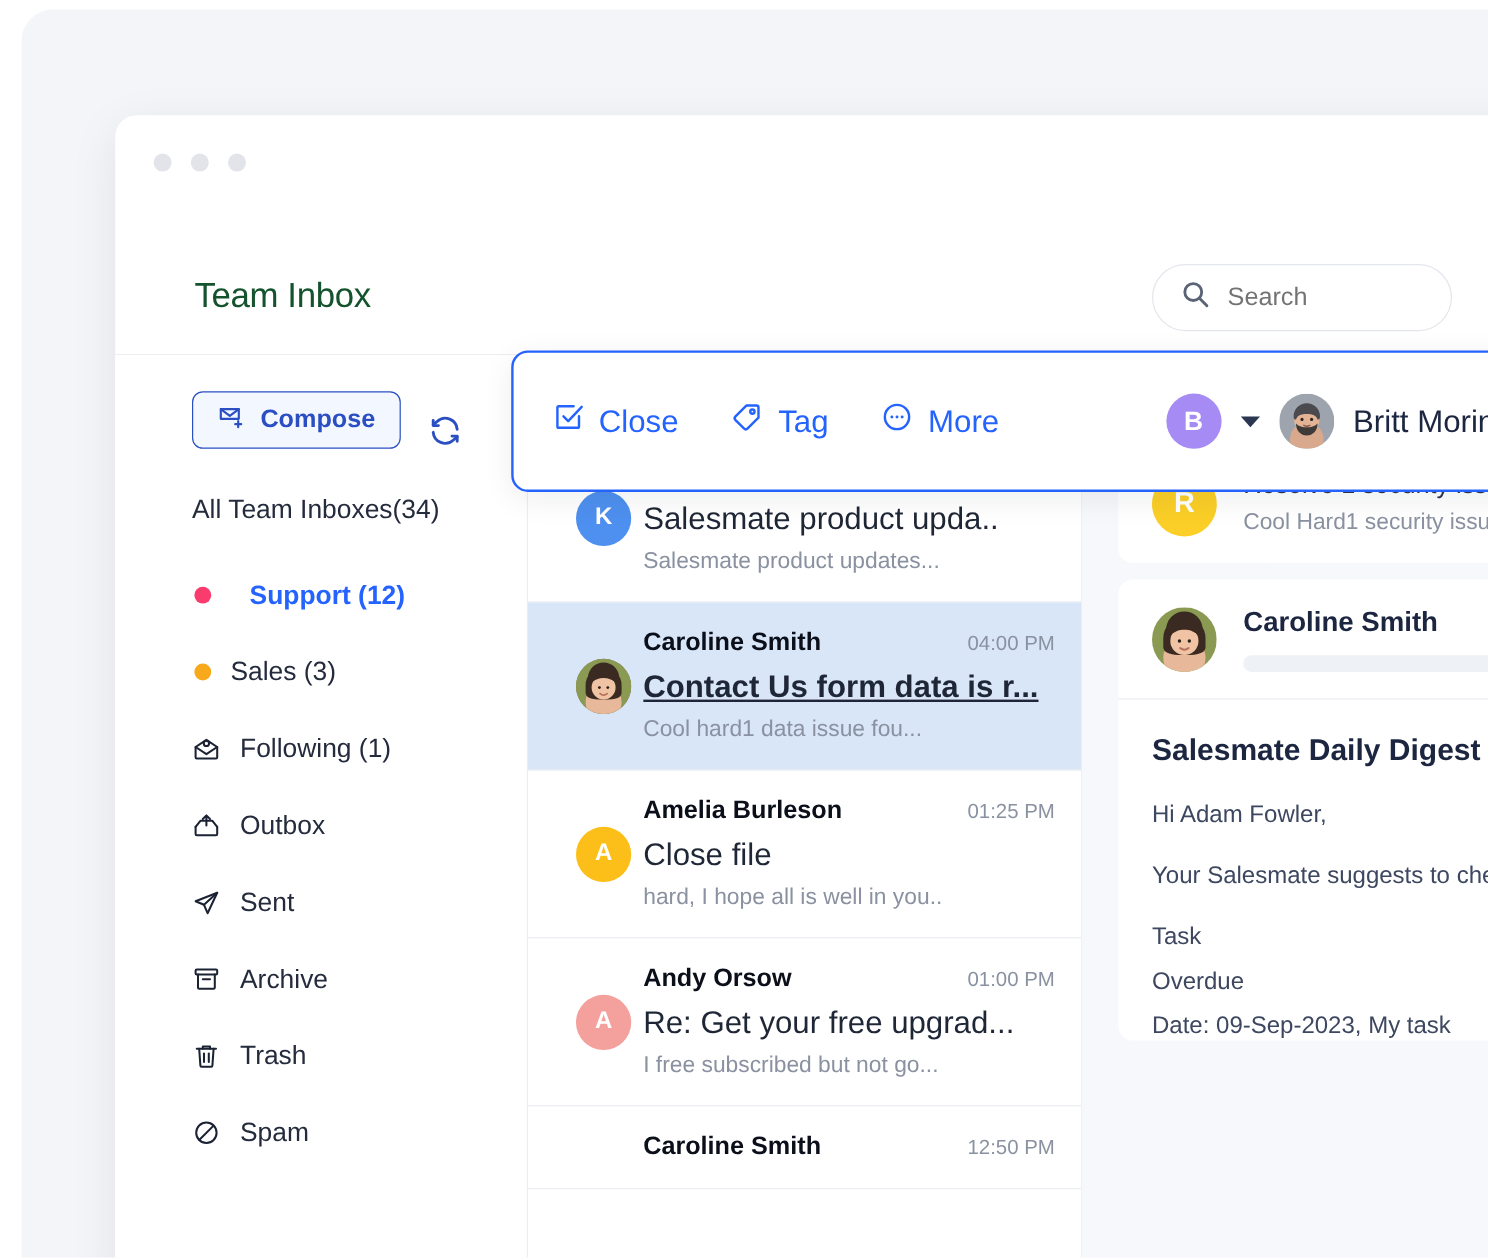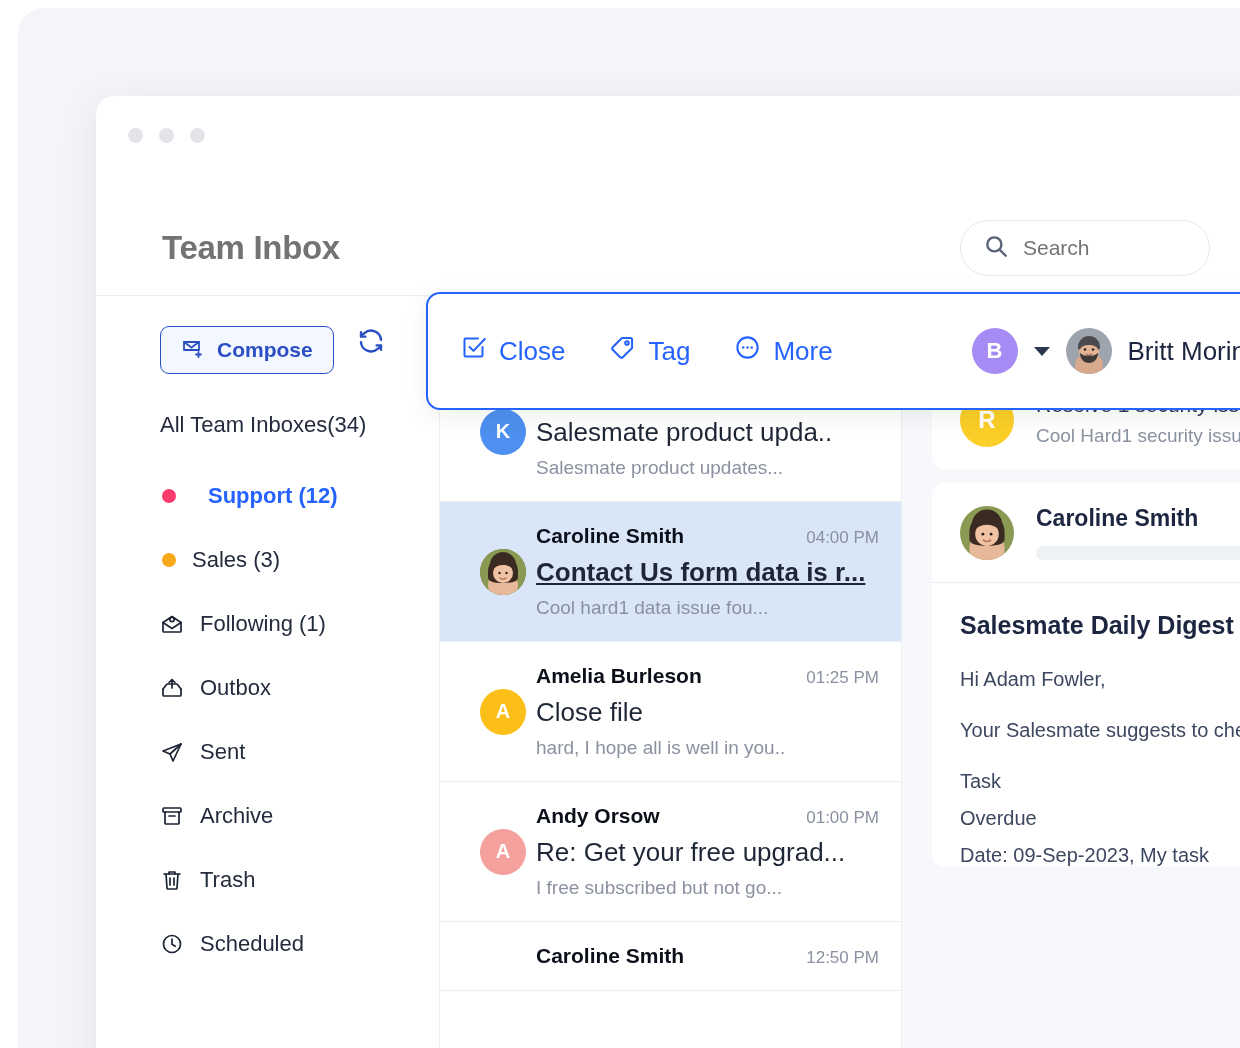--- a/index.html
+++ b/index.html
@@ -30,34 +30,34 @@
   
   .dots { position: absolute; left: 32px; top: 32px; display: flex; gap: 16px; }
   .dot { width: 15px; height: 15px; border-radius: 50%; background: #e2e4ea; }
 
   
   .app-header {
     position: absolute; left: 0; top: 104px; width: 100%; height: 96px;
     display: flex; align-items: center; padding: 0 66px 0 66px;
     border-bottom: 1px solid #eceef2;
   }
-  .page-title { font-size: 33px; font-weight: 700; color: #737373; letter-spacing: -.3px; }
+  .page-title { font-size: 29px; font-weight: 400; color: #14532d; letter-spacing: -.3px; }
   .search-box {
     margin-left: auto; display: flex; align-items: center; gap: 14px;
     width: 250px; height: 56px; border: 1px solid #e3e6ec; border-radius: 28px;
     padding: 0 22px; background: #fff;
   }
   .search-ph { font-size: 21px; color: #737373; white-space: nowrap; }
 
   
   .sidebar {
     position: absolute; left: 0; top: 200px; width: 344px; height: 780px;
     background: #fff; border-right: 1px solid #eceef2; padding-top: 30px;
   }
-  .compose-row { display: flex; align-items: flex-start; gap: 22px; padding: 0 64px 0 64px; }
+  .compose-row { display: flex; align-items: flex-end; gap: 22px; padding: 0 64px 0 64px; }
   .compose-btn {
     display: flex; align-items: center; gap: 12px;
     height: 48px; padding: 0 20px; border: 1.6px solid #2b4fc2; border-radius: 9px;
     background: #f3f7ff; color: #2b4fc2; font-size: 21px; font-weight: 600; cursor: pointer;
     white-space: nowrap;
   }
   .refresh-btn { background: none; border: none; cursor: pointer; line-height: 0; }
 
   .inbox-head { padding: 38px 64px 0; font-size: 22px; color: #242b3d; white-space: nowrap; }
 
@@ -270,30 +270,30 @@
               <path d="M4 6h16"></path>
                 <path d="M9 6V4h6v2"></path>
                 <path d="M6 6l1 14a1 1 0 0 0 1 1h8a1 1 0 0 0 1-1l1-14"></path>
                 <line x1="10" y1="10" x2="10" y2="17"></line>
                 <line x1="14" y1="10" x2="14" y2="17"></line>
             </svg>
           </span>
           <span>Trash</span>
         </div>
 
-
         <div class="nav-item">
           <span class="nav-ico">
             <svg width="24" height="24" viewBox="0 0 24 24" fill="none" stroke="#1b2233" stroke-width="1.7" stroke-linecap="round">
               <circle cx="12" cy="12" r="8.5"></circle>
-                <path d="M12 7v5.3l3.2 2"></path>
-            </svg>
-          </span>
-          <span>Scheduled</span>
-        </div>
+                <line x1="6" y1="18" x2="18" y2="6"></line>
+            </svg>
+          </span>
+          <span>Spam</span>
+        </div>
+
       </div>
     </div>
 
     <div class="list">
       <div class="tabs">
         <div class="tab active">Open</div>
         <div class="tab">Unassigned</div>
         <div class="tab">All</div>
         <div class="tab-sep"></div>
         <button class="sort-btn">

